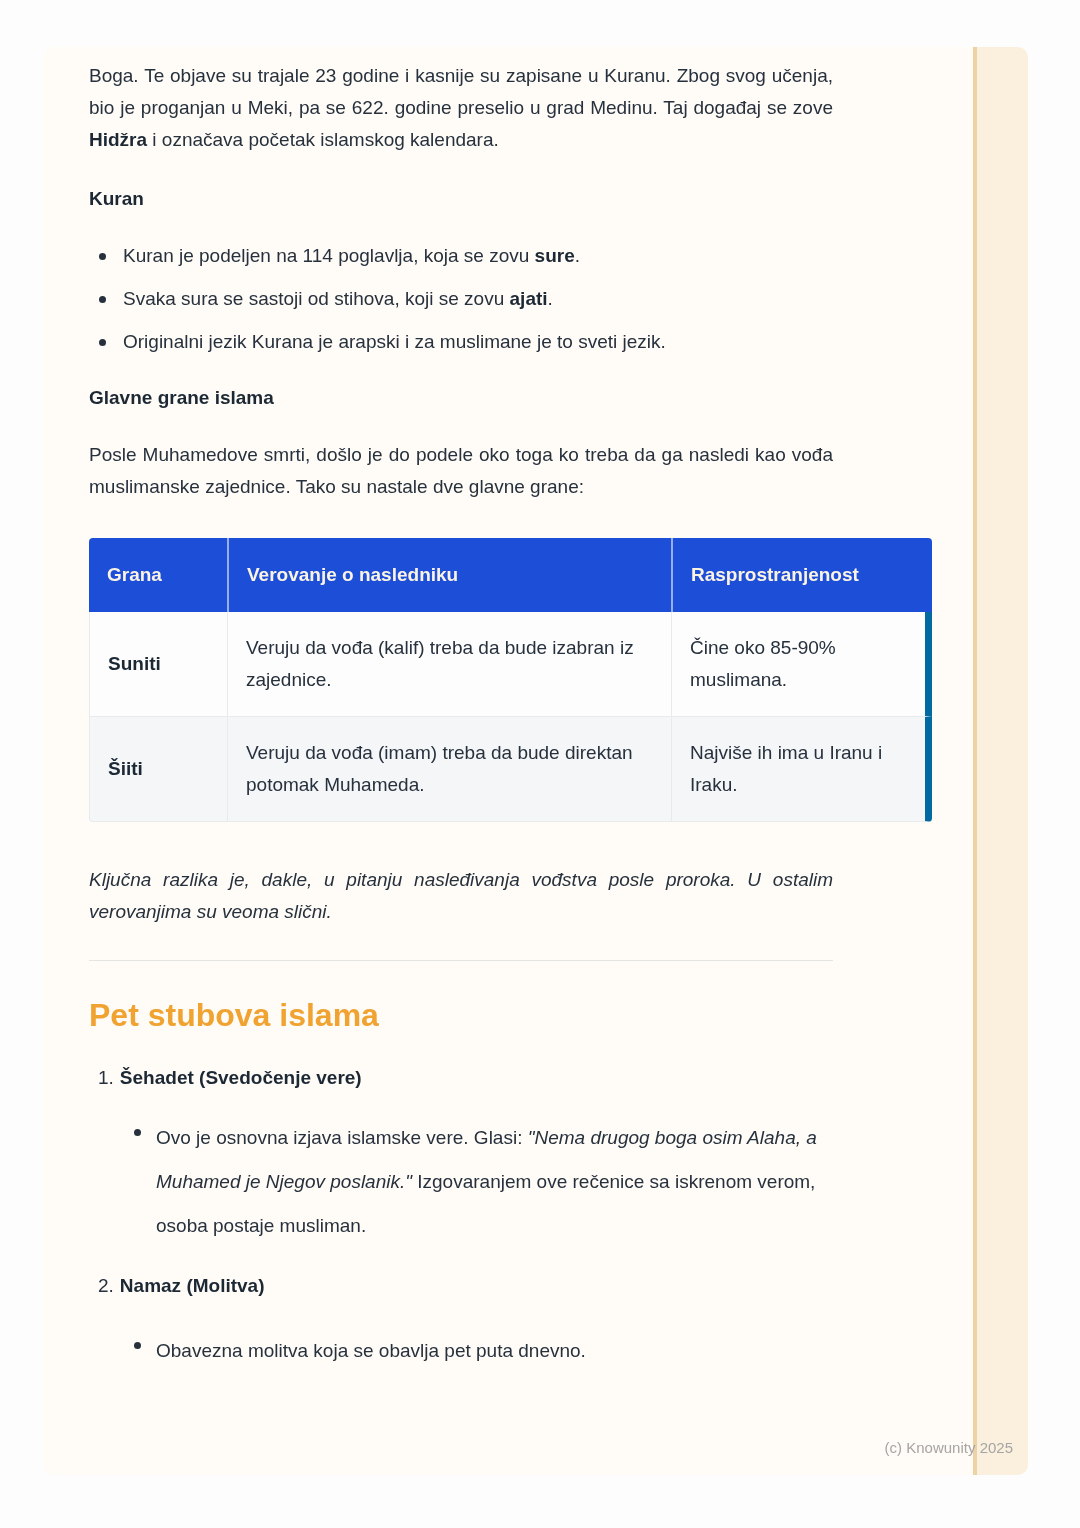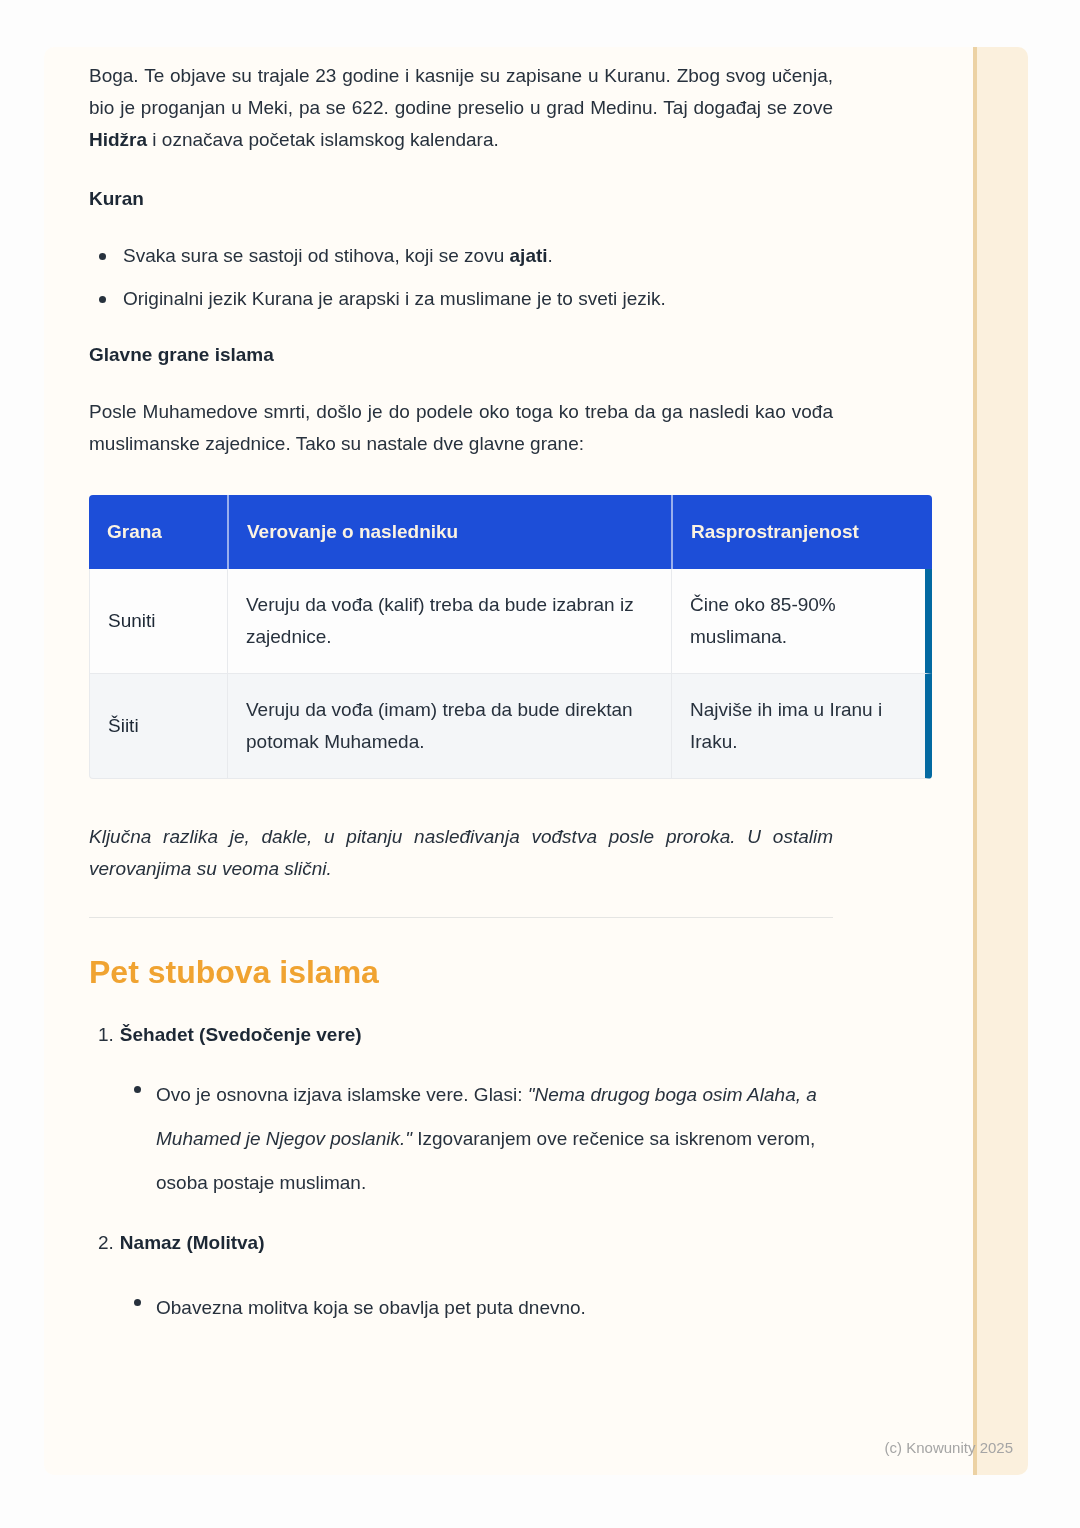--- a/index.html
+++ b/index.html
@@ -68,21 +68,21 @@
   .grane-table th:first-child{border-top-left-radius:4px;}
   .grane-table th:last-child{border-top-right-radius:4px;}
   .grane-table td{
     padding:20px 18px;
     line-height:32px;
     vertical-align:middle;
     border-bottom:1px solid #e8eaed;
     background:#fdfdfd;
   }
   .grane-table td + td{border-left:1px solid #e8eaed;}
-  .grane-table td:first-child{border-left:1px solid #e8eaed;font-weight:400;color:#1d2835;}
+  .grane-table td:first-child{border-left:1px solid #e8eaed;font-weight:700;color:#1d2835;}
   .grane-table td:last-child{border-right:7px solid #0369a1;}
   .grane-table tr.alt td{background:#f4f6f8;}
   .grane-table tr:last-child td:first-child{border-bottom-left-radius:4px;}
   .grane-table tr:last-child td:last-child{border-bottom-right-radius:4px;}
   .col-grana{width:102px;}
   .col-verovanje{width:406px;}
   .col-raspr{width:223px;}
   .p-kljucna{margin-top:42px;font-style:italic;}
   hr.divider{
     border:none;
@@ -129,20 +129,21 @@
 <div class="page">
   <div class="stripe"></div>
 
   <div class="content">
 
     <p class="justify p-intro"><span>Boga. Te objave su trajale 23 godine i kasnije su zapisane u Kuranu. Zbog svog učenja, bio je proganjan u Meki, pa se 622. godine preselio u grad Medinu. Taj događaj se zove </span><span class="b">Hidžra</span><span> i označava početak islamskog kalendara.</span></p>
 
     <h3 class="h-kuran">Kuran</h3>
 
     <ul class="top-list">
+      <li><span>Kuran je podeljen na 114 poglavlja, koja se zovu </span><span class="b">sure</span><span>.</span></li>
       <li><span>Svaka sura se sastoji od stihova, koji se zovu </span><span class="b">ajati</span><span>.</span></li>
       <li><span>Originalni jezik Kurana je arapski i za muslimane je to sveti jezik.</span></li>
     </ul>
 
     <h3 class="h-grane">Glavne grane islama</h3>
 
     <p class="justify">Posle Muhamedove smrti, došlo je do podele oko toga ko treba da ga nasledi kao vođa muslimanske zajednice. Tako su nastale dve glavne grane:</p>
 
     <table class="grane-table">
       <tbody>

